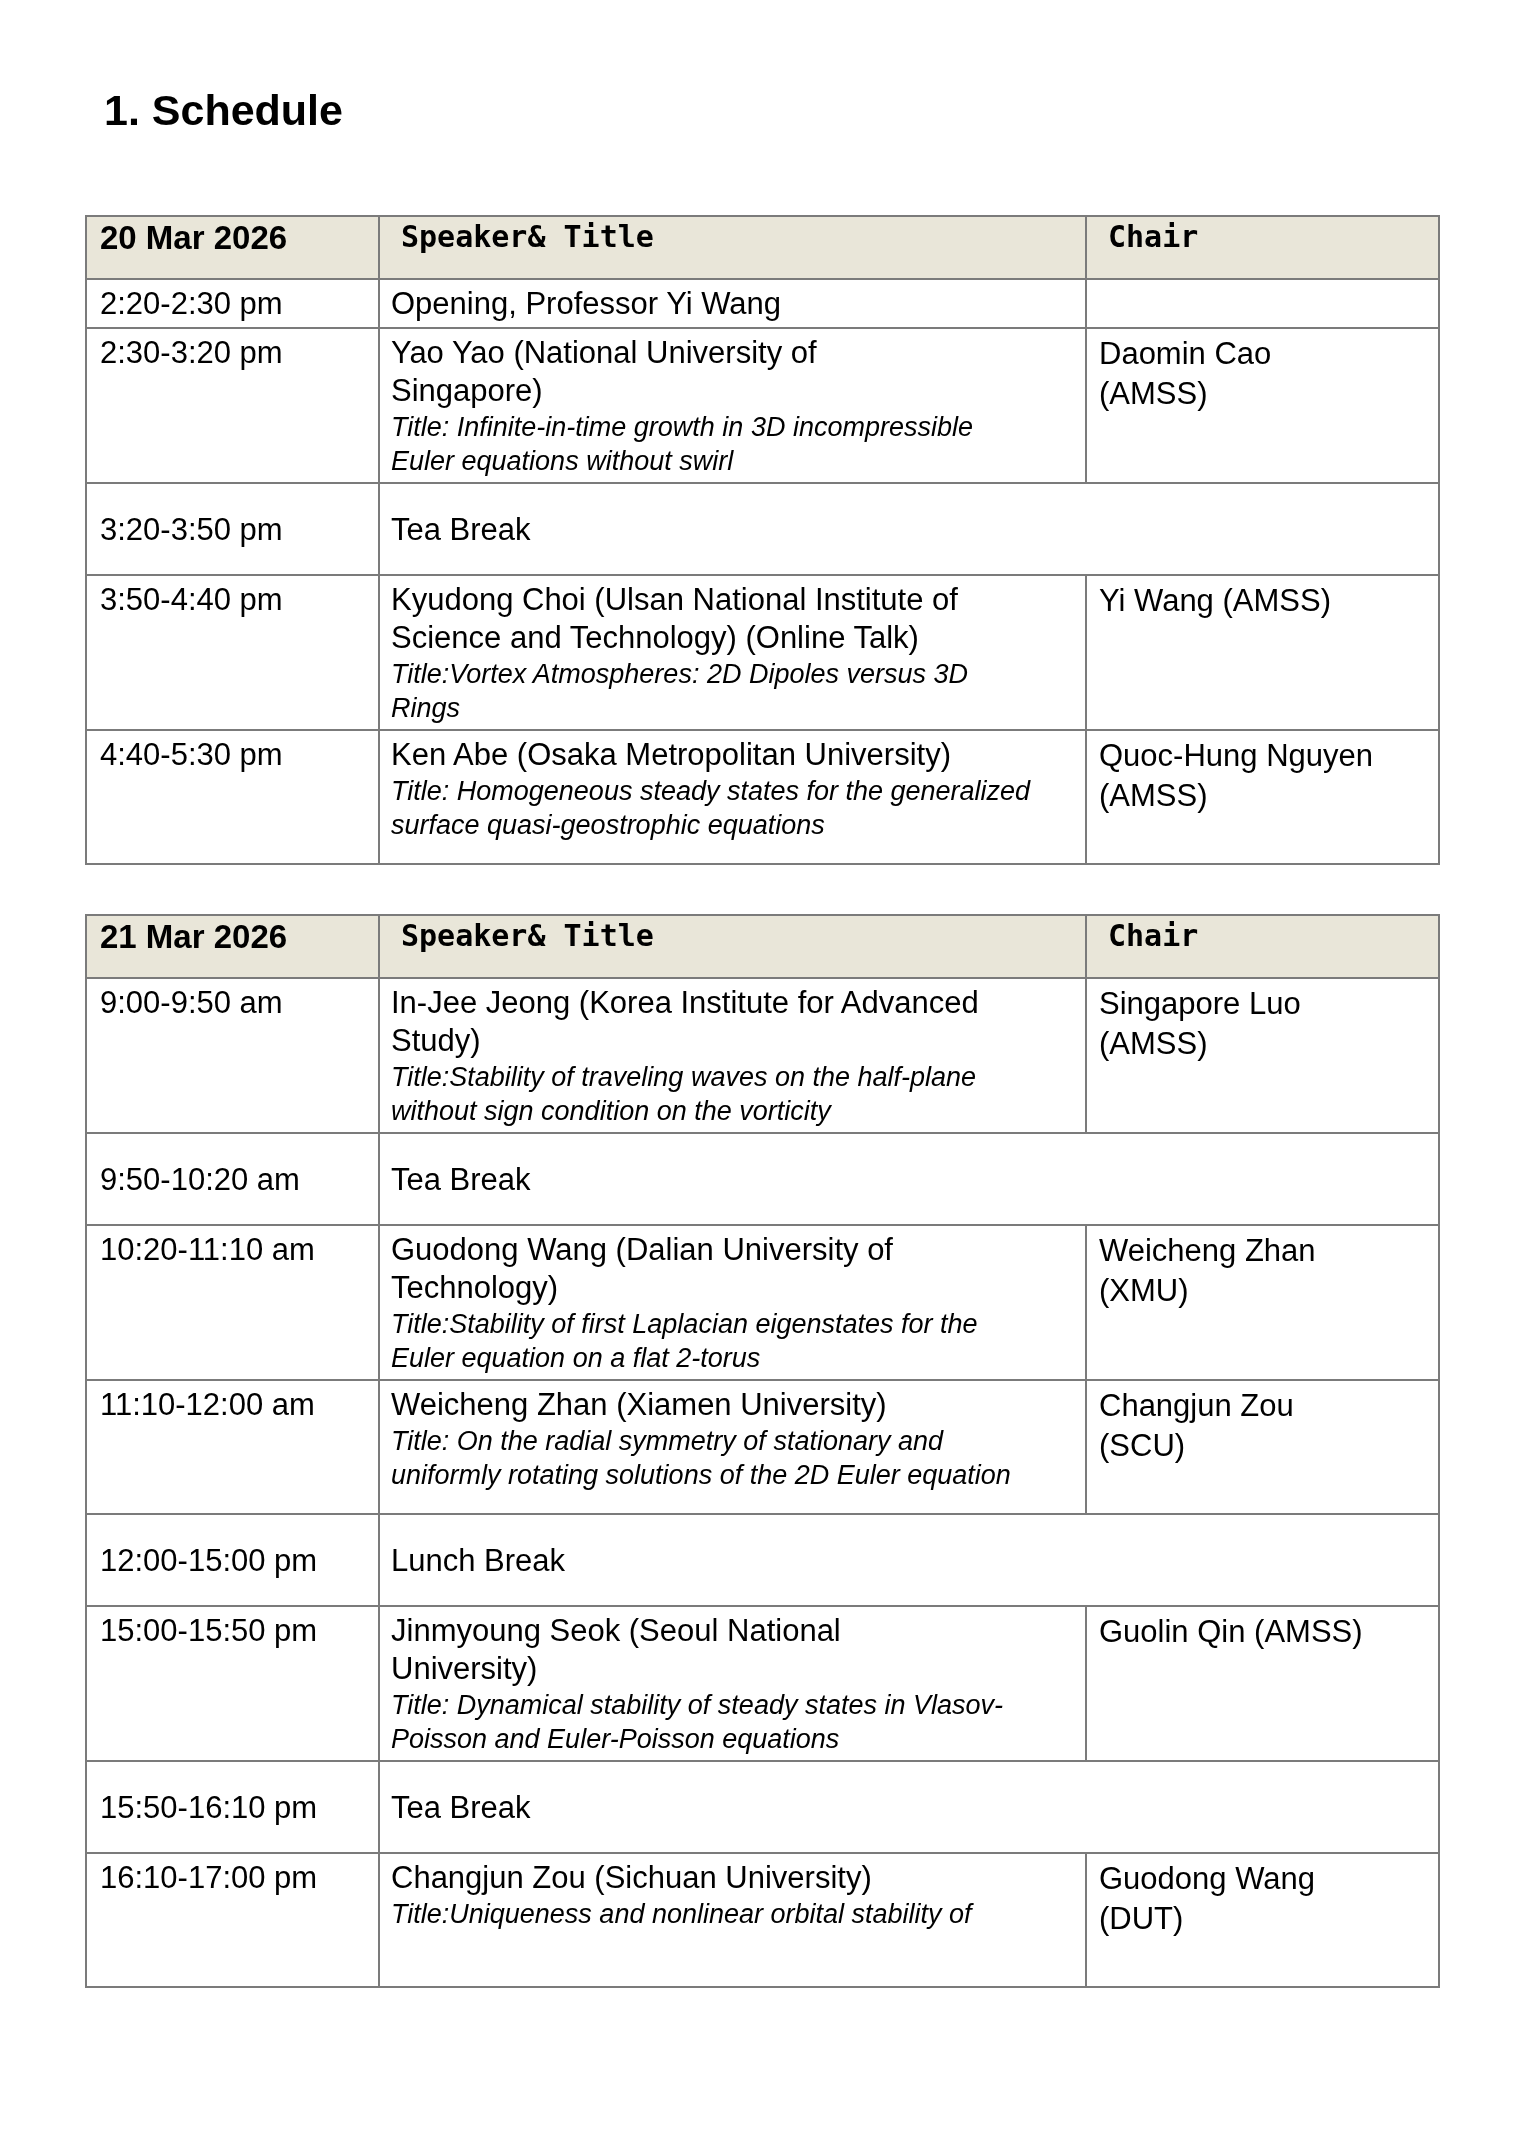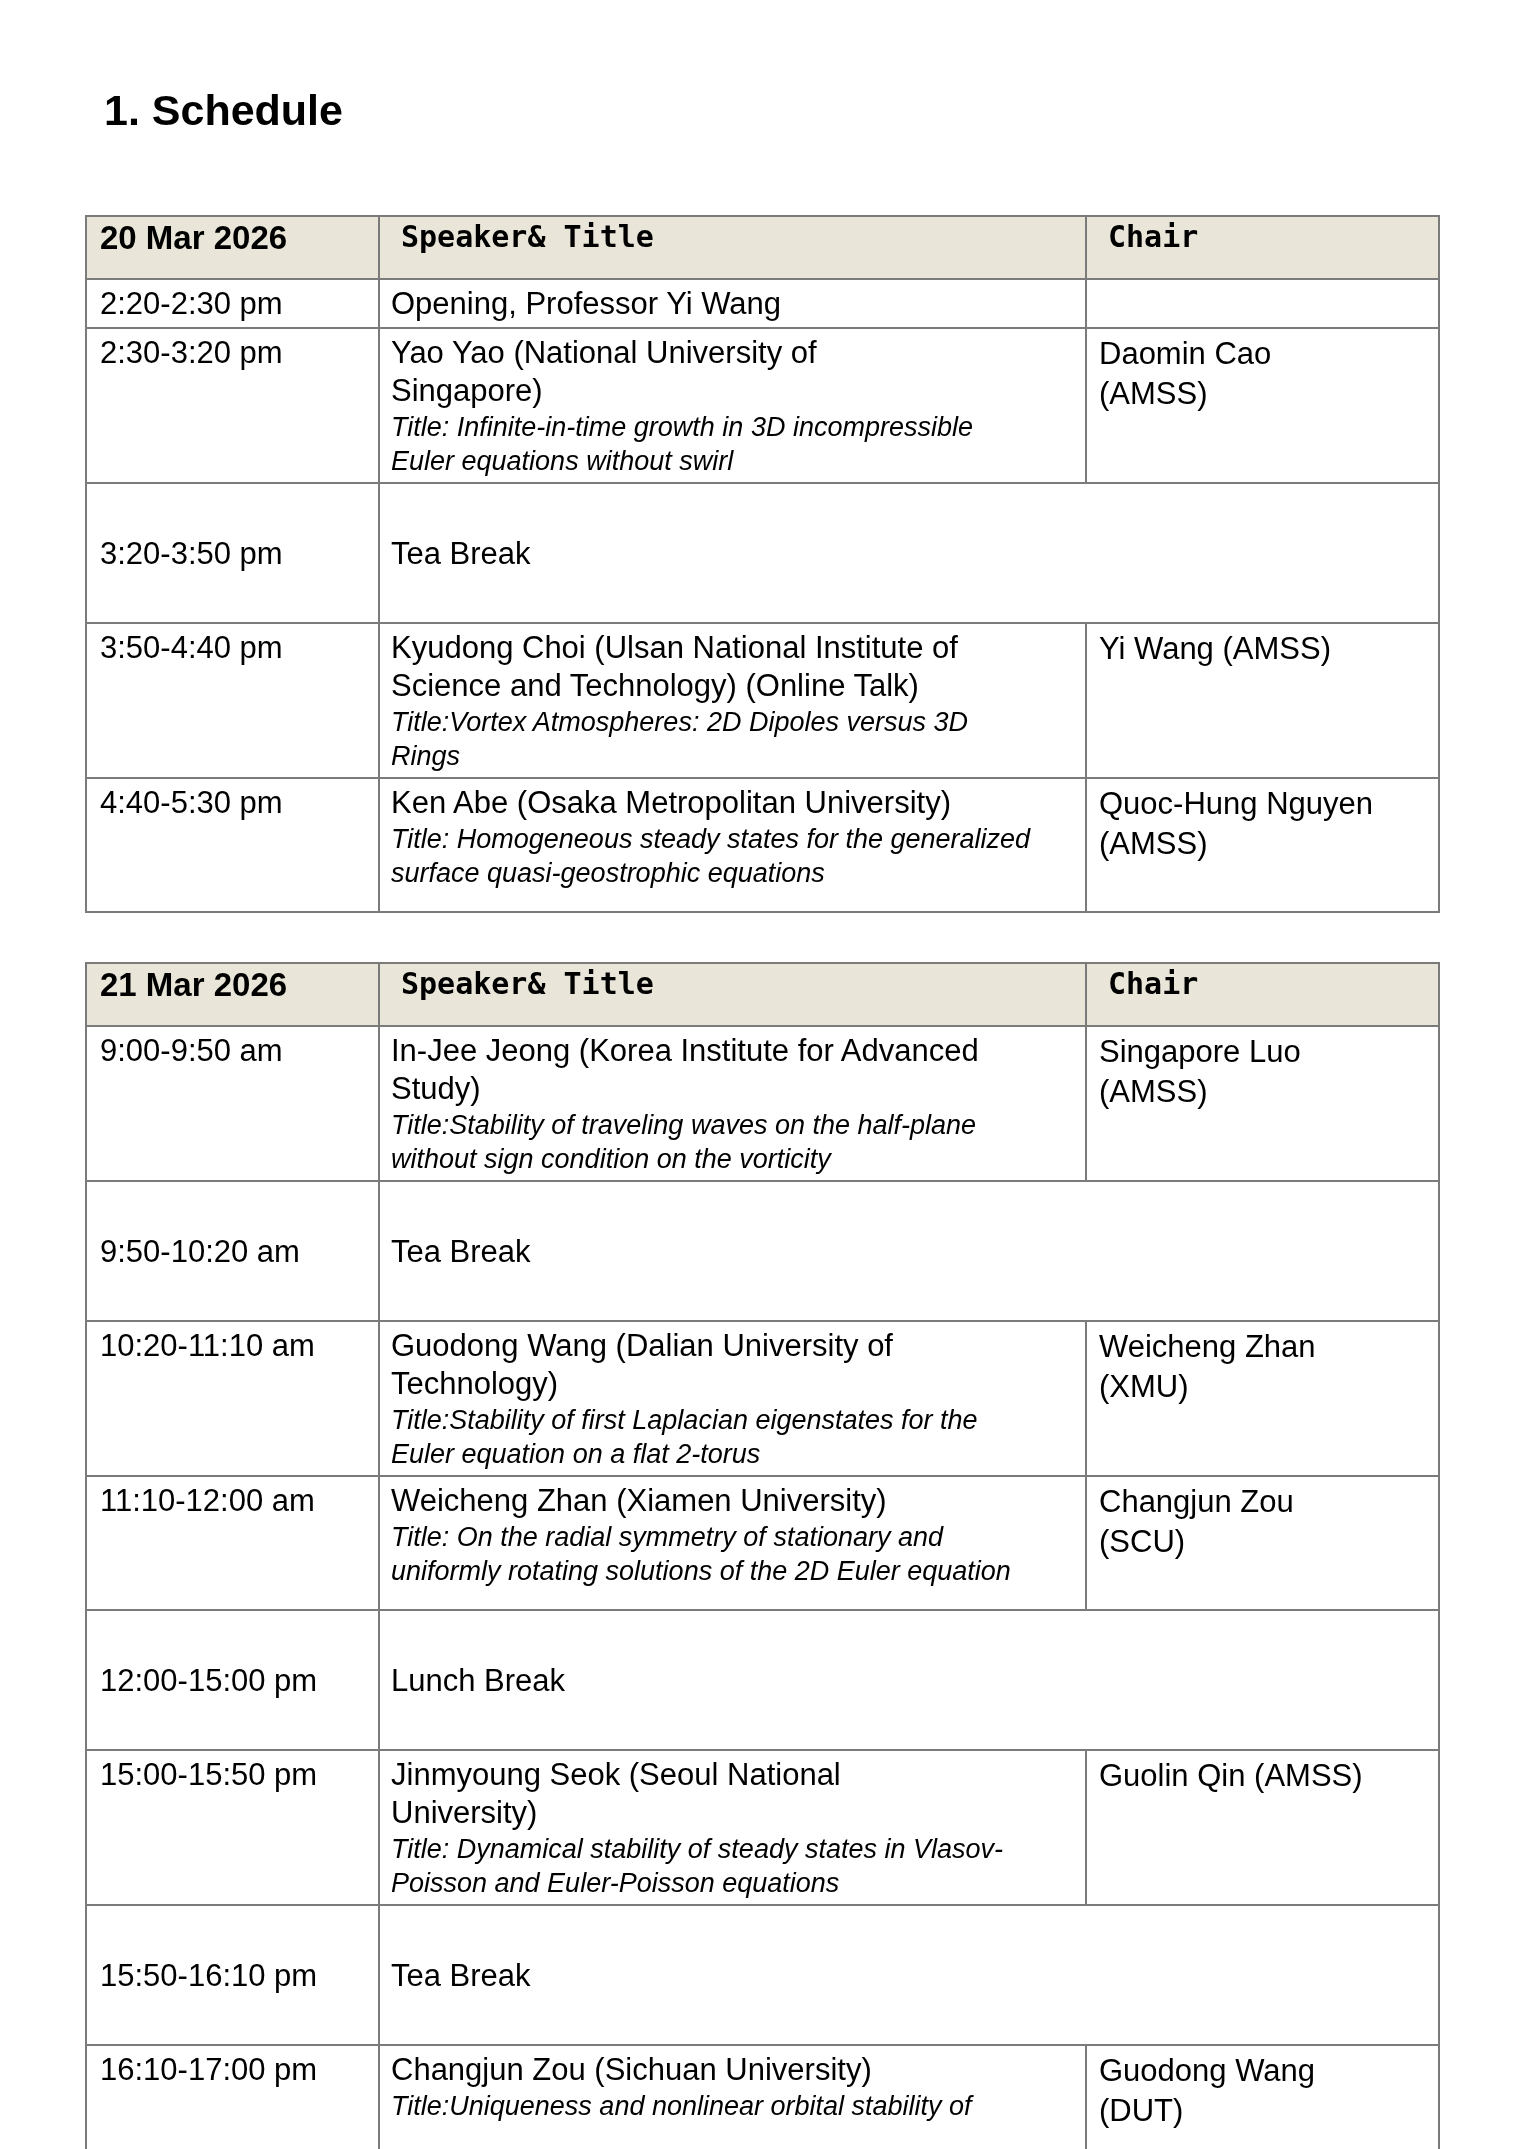--- a/index.html
+++ b/index.html
@@ -84,21 +84,21 @@
   }
   td.chair {
     font-size: 31px;
     line-height: 40px;
     padding: 5px 4px 4px 12px;
     white-space: pre-line;
   }
   tr.row-talk > td { height: 134px; }
   tr.row-opening > td { height: 42px; }
   tr.row-break > td {
-    height: 140px;
+    height: 92px;
     vertical-align: middle;
   }
 </style>
 </head>
 <body style="--header-bg: #e9e6d9; --border-col: #7b7b7b; background: rgb(255, 255, 255);">
 
 <h1 class="page-title">1. Schedule</h1>
 
 <table class="schedule first">
   <colgroup>

